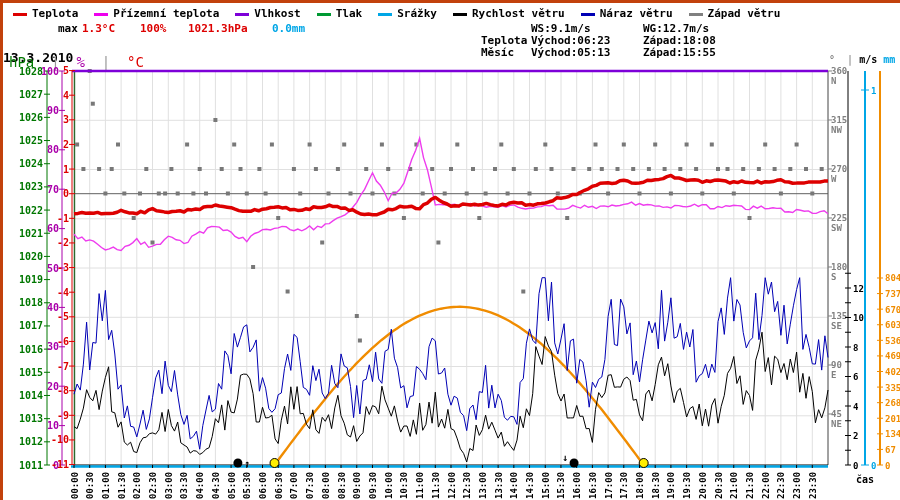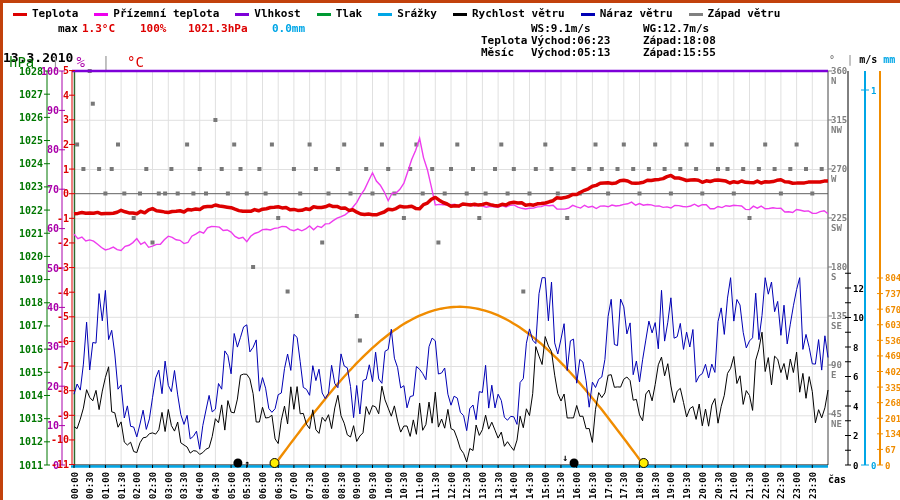--- a/index.html
+++ b/index.html
@@ -15,21 +15,21 @@
   .statsL .h{display:inline-block;width:48px}
   .statsL .p{display:inline-block;width:84px}
   .red{color:#dd0000}.blue{color:#0000cc}.cyan{color:#00a6e6}.blk{color:#000}
   .grn{color:#007700}.mag{color:#aa00aa}.gry{color:#808080}
   .statsR{position:absolute;left:478px;top:20px;font-size:11px;font-weight:bold;line-height:12px;
           display:grid;grid-template-columns:50px 112px 112px;white-space:nowrap}
   .title{position:absolute;left:0;right:0;top:47px;text-align:left;font-size:13px;font-weight:bold}
   .unitL{position:absolute;left:6px;top:51px;font-size:14px;font-weight:normal;white-space:nowrap}
   .unitR{position:absolute;left:826px;top:51px;font-size:10px;font-weight:bold;white-space:nowrap}
   .sep{color:#999}
-  .cas{position:absolute;left:825px;top:471px;font-size:10px;font-weight:bold}
+  .cas{position:absolute;left:853px;top:471px;font-size:10px;font-weight:bold}
 </style>
 </head>
 <body>
 
 <div class="frame">
 
   <div class="legend" id="legend">
       <span><span class="dash" style="background: rgb(221, 0, 0);"></span><span>Teplota</span></span>
       <span><span class="dash" style="background: rgb(238, 0, 238);"></span><span>Přízemní teplota</span></span>
       <span><span class="dash" style="background: rgb(125, 0, 216);"></span><span>Vlhkost</span></span>

